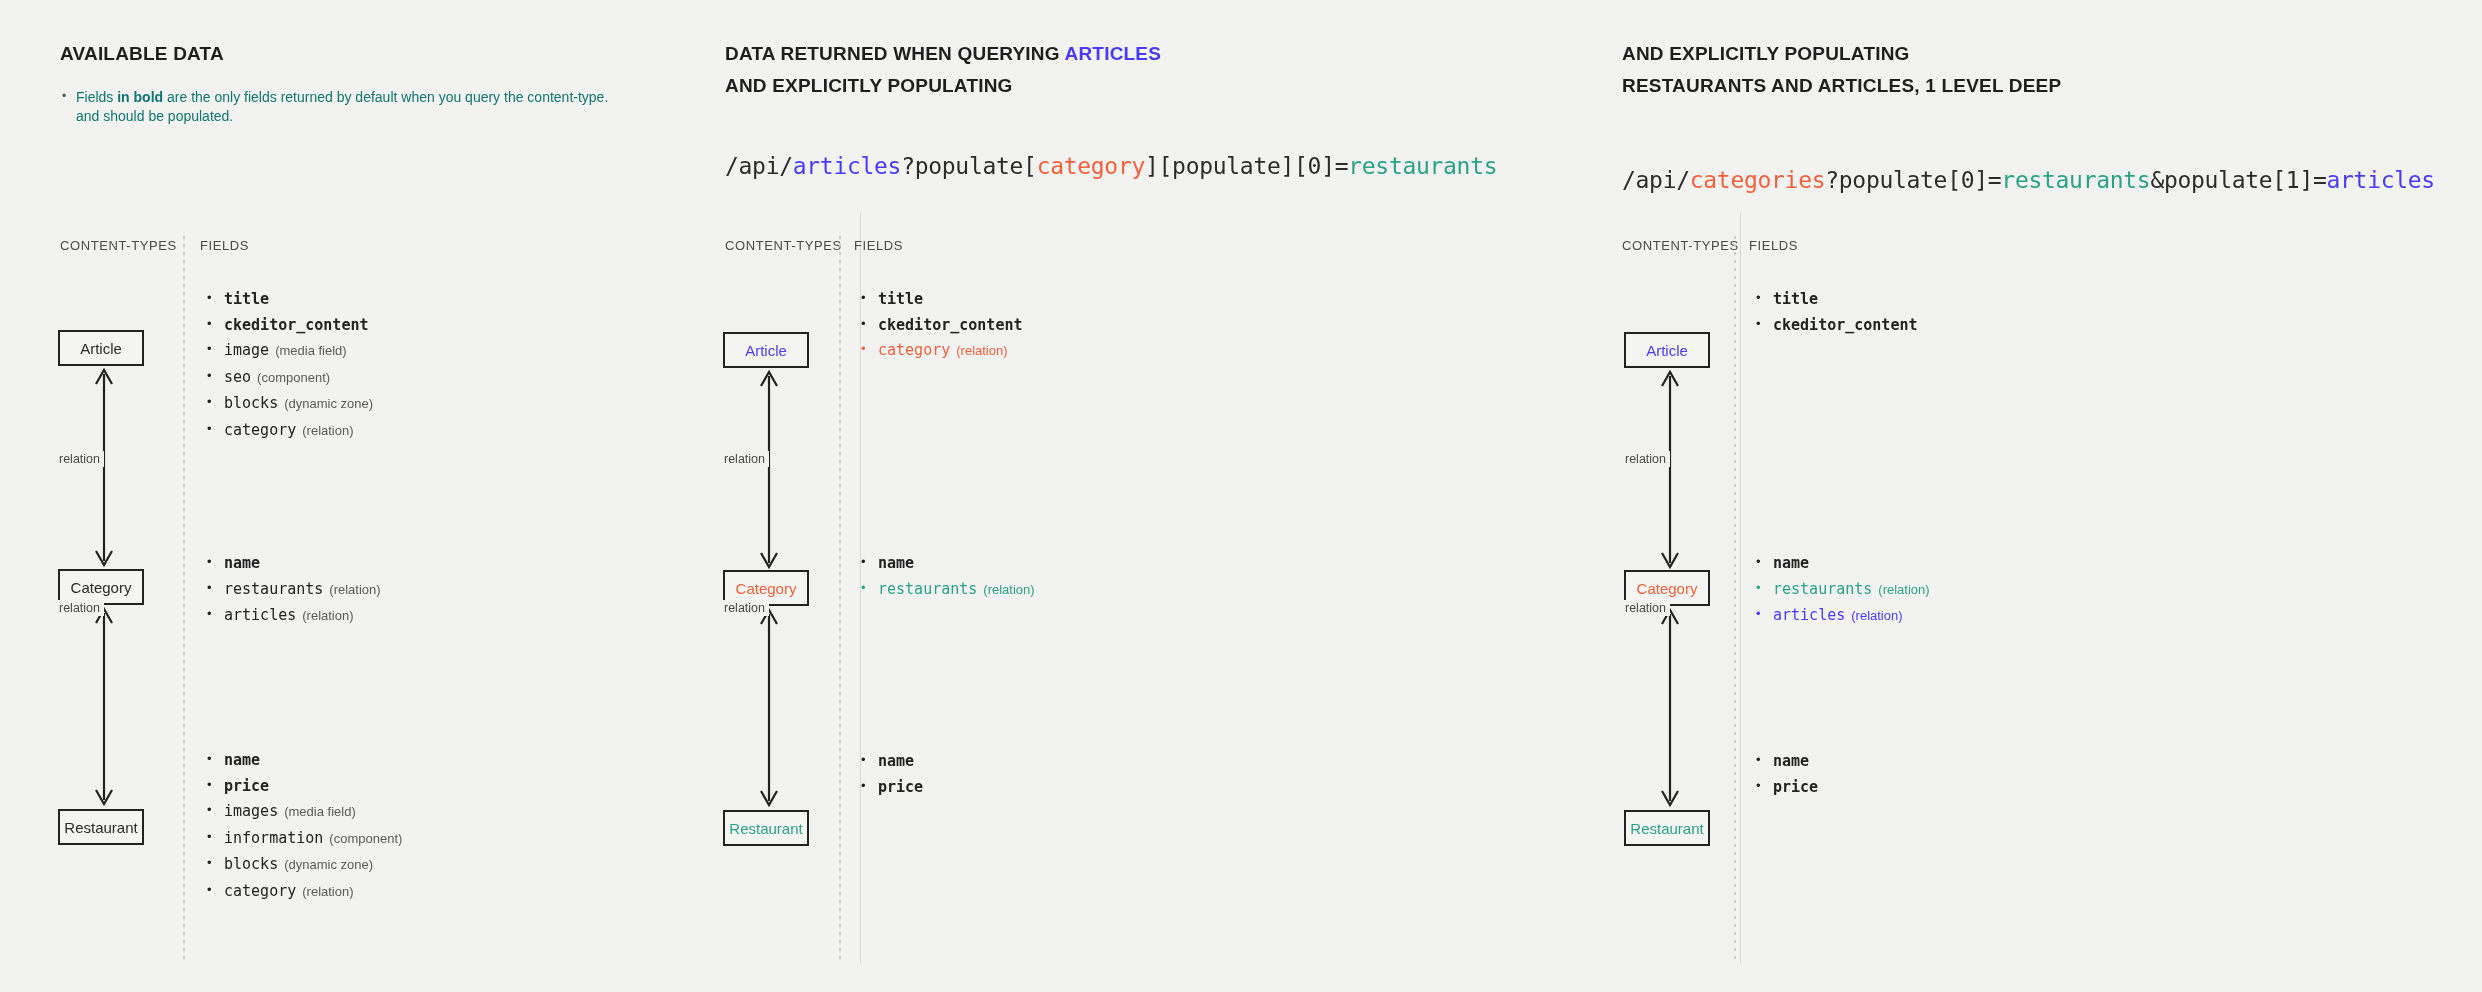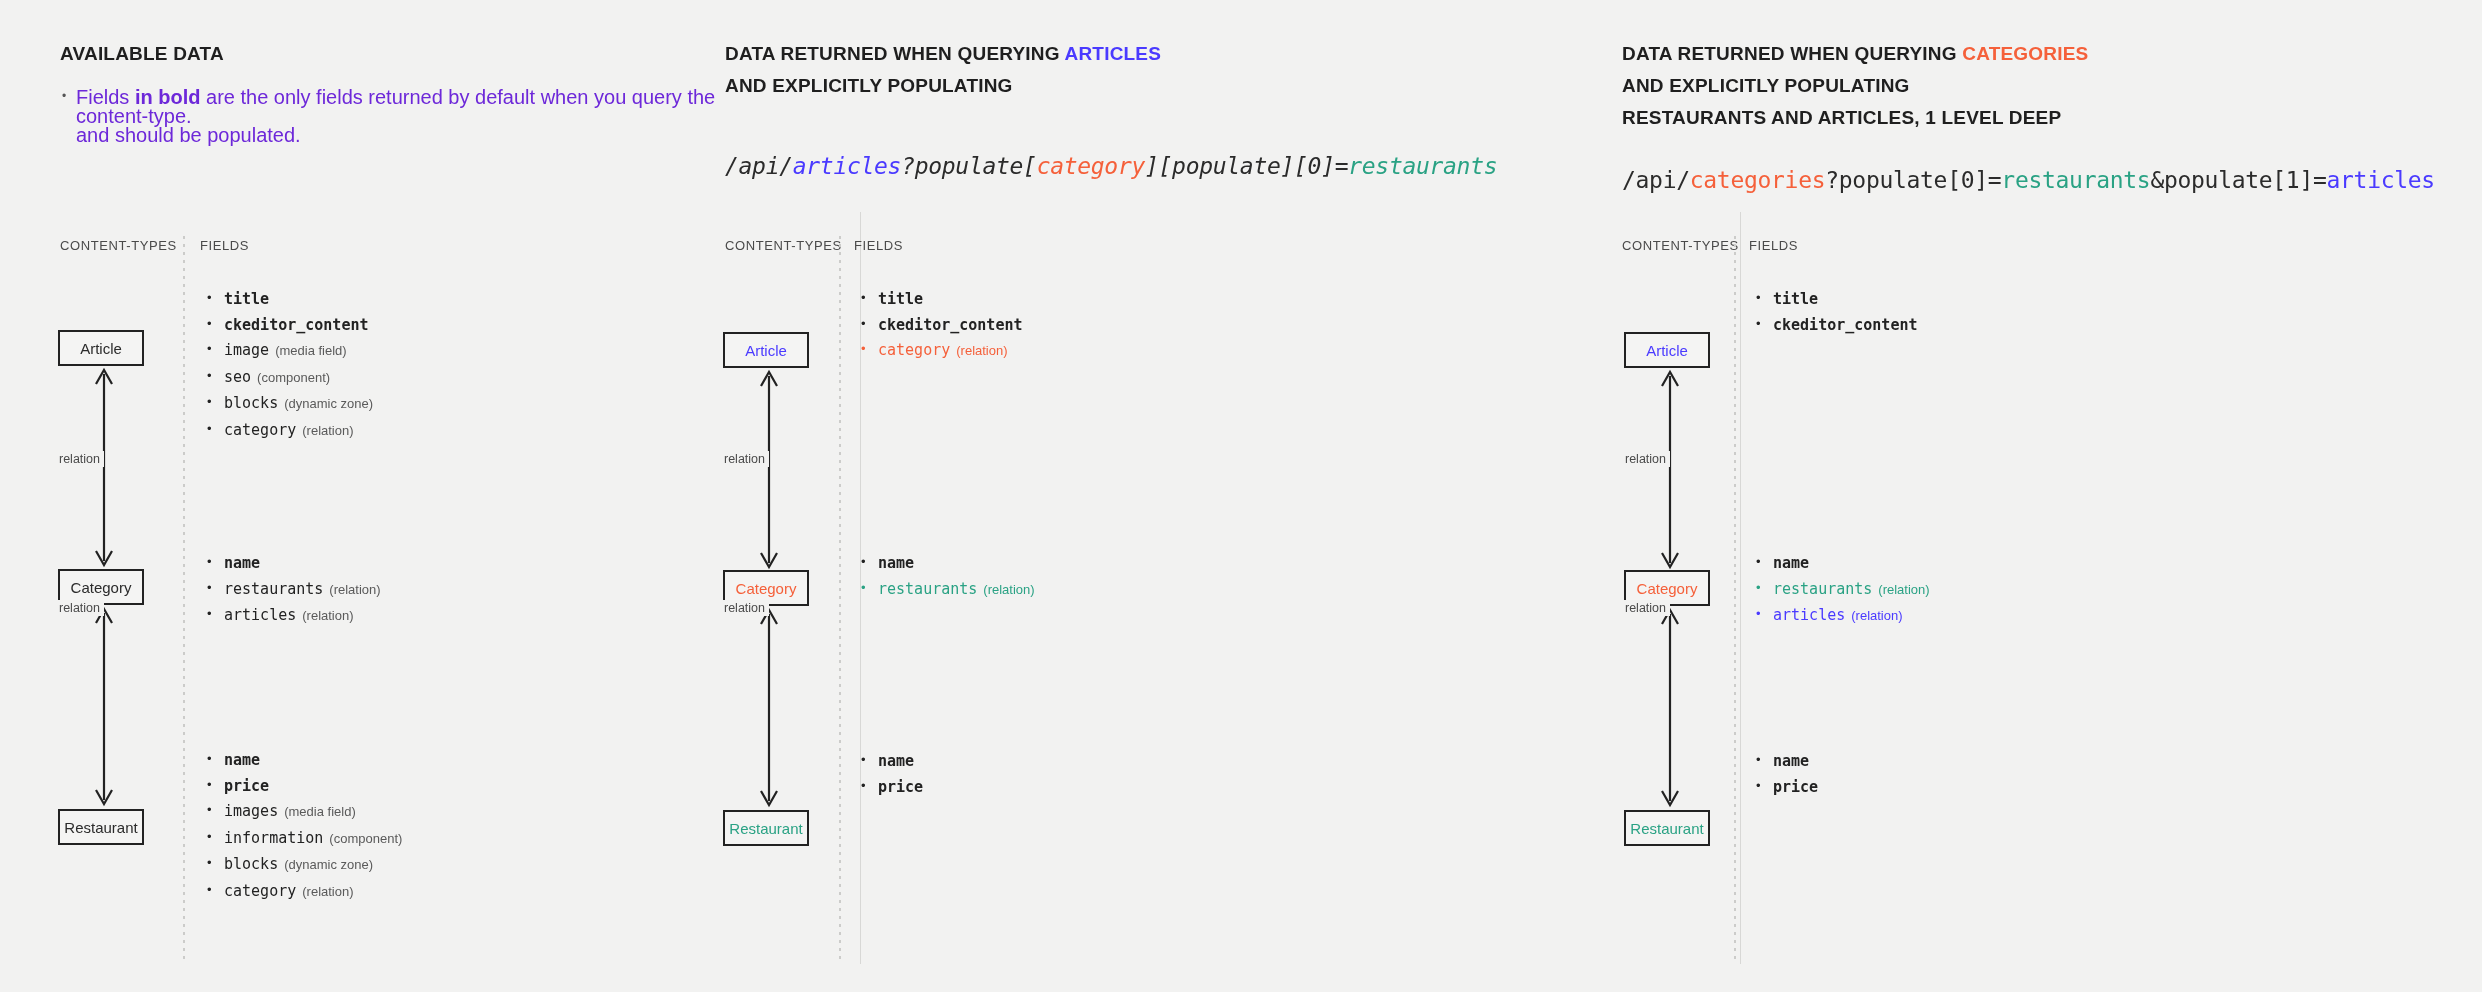--- a/index.html
+++ b/index.html
@@ -34,23 +34,23 @@
     letter-spacing: .2px;
     line-height: 32px;
     color: #1f1f1f;
     white-space: nowrap;
   }
   .heading .hl-blue { color: #4a3aff; }
   .heading .hl-red  { color: #f5603a; }
 
   .bullets {
     position: absolute;
-    font-size: 20px;
+    font-size: 14px;
     line-height: 19px;
-    color: #6d28d9;
+    color: #0f766e;
   }
   .bullets li { list-style: none; position: relative; padding-left: 16px; }
   .bullets li::before {
     content: "\2022"; position: absolute; left: 2px; top: -1px;
     font-size: 12px; color: #555;
   }
   .bullets b { font-weight: bold; }
 
   
   .api-url {
@@ -220,21 +220,21 @@
         </ul>
       </div>
   </div>
 
   <div class="col col-2">
     <div class="heading" style="left:-135px; top:38px;">
         <div><span>DATA RETURNED WHEN QUERYING </span><span class="hl-blue">ARTICLES</span></div>
         <div><span>AND EXPLICITLY POPULATING</span></div>
       </div>
 
-    <div class="api-url" style="left:-135px; top:153px;font-style:italic;"><span>/api/</span><span class="t-blue">articles</span><span>?populate[</span><span class="t-red">category</span><span>][populate][0]=</span><span class="t-green">restaurants</span></div>
+    <div class="api-url" style="left:-135px; top:153px;"><span>/api/</span><span class="t-blue">articles</span><span>?populate[</span><span class="t-red">category</span><span>][populate][0]=</span><span class="t-green">restaurants</span></div>
 
     <div class="sec-label" style="left:-135px; top:238px;">CONTENT-TYPES</div>
     <div class="sec-label" style="left:-6px; top:238px;">FIELDS</div>
 
     <div class="dot-div" style="left:-21px;"></div>
 
     <div class="ebox c-blue" style="left:-137px; top:332px;">Article</div>
     <div class="ebox c-red" style="left:-137px; top:570px;">Category</div>
     <div class="ebox c-green" style="left:-137px; top:810px;">Restaurant</div>
 
@@ -272,21 +272,20 @@
     <div class="fieldgroup" style="left:-1px; top:750px;">
         <ul>
           <li class="c-default"><span class="fname bold">name</span></li>
           <li class="c-default"><span class="fname bold">price</span></li>
         </ul>
       </div>
   </div>
 
   <div class="col col-3">
     <div class="heading" style="left:-118px; top:38px;">
-        <div><span>DATA RETURNED WHEN QUERYING </span><span class="hl-red">CATEGORIES</span></div>
         <div><span>AND EXPLICITLY POPULATING</span></div>
         <div><span>RESTAURANTS AND ARTICLES, 1 LEVEL DEEP</span></div>
       </div>
 
     <div class="api-url" style="left:-118px; top:167px;"><span>/api/</span><span class="t-red">categories</span><span>?populate[0]=</span><span class="t-green">restaurants</span><span>&amp;populate[1]=</span><span class="t-blue">articles</span></div>
 
     <div class="sec-label" style="left:-118px; top:238px;">CONTENT-TYPES</div>
     <div class="sec-label" style="left:9px; top:238px;">FIELDS</div>
 
     <div class="dot-div" style="left:-6px;"></div>

